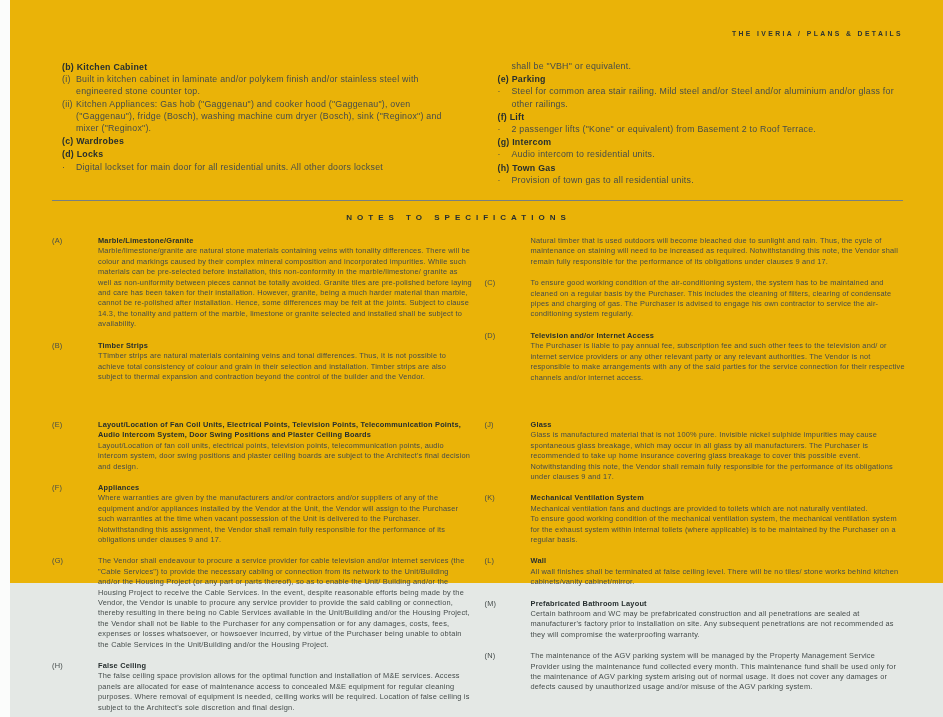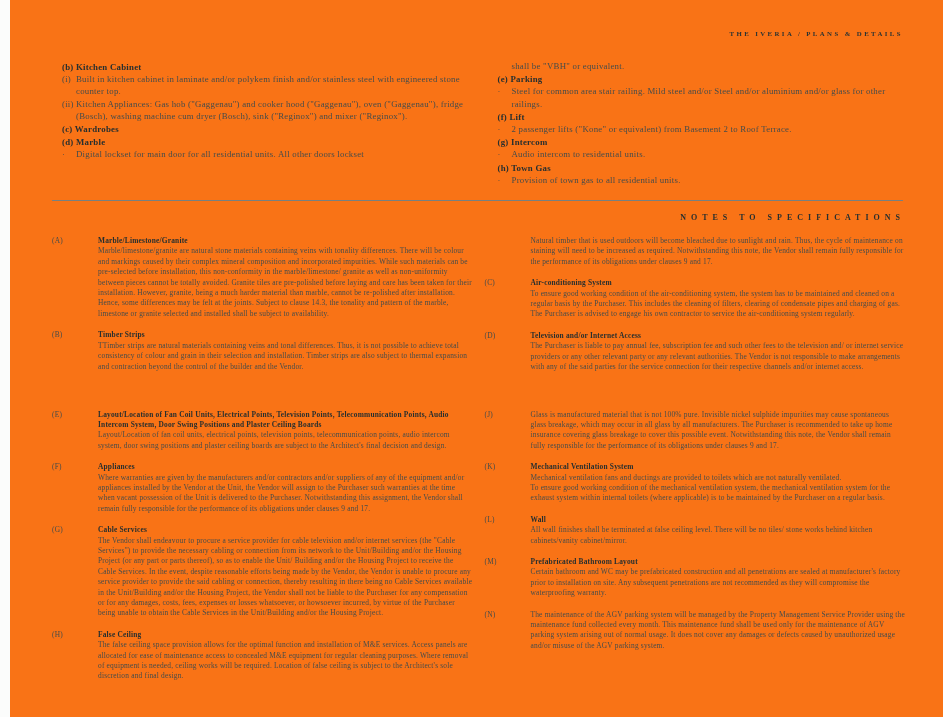--- a/index.html
+++ b/index.html
@@ -3,21 +3,21 @@
 <meta charset="utf-8">
 <style>
   html,body{margin:0;padding:0;}
   body{
     width:943px;height:717px;overflow:hidden;
     background:#e4e8e5;
     font-family:"Liberation Sans", sans-serif;
     color:#454c4b;
     -webkit-font-smoothing:antialiased;
   }
-  .page{position:relative;width:943px;height:717px;background:#f97316;display:flex;font-family:Liberation Serif, serif;}
+  .page{position:relative;width:943px;height:583px;background:#eab308;display:flex;}
   .left-edge{width:10px;height:717px;background:#fbfcfb;flex:0 0 auto;}
   .content{flex:1;padding:22px 38px 0 42px;box-sizing:border-box;}
 
   
   .header{text-align:right;margin-bottom:20px;padding-right:2px;}
   .header span{
     font-size:6.8px;font-weight:bold;letter-spacing:2.4px;color:#2b3333;
     text-transform:uppercase;
   }
 
@@ -26,21 +26,21 @@
   .top-col{flex:1;font-size:8.8px;line-height:12.2px;letter-spacing:.25px;}
   .top-heading{font-weight:bold;color:#272f2f;margin-top:1px;}
   .top-item{display:flex;}
   .top-item .marker{flex:0 0 14px;color:#454c4b;}
   .top-item .item-text{flex:1;}
 
   .divider{border:none;border-top:1px solid #788080;margin:14px 2px 0 0;}
 
   
   .notes-title{
-    text-align:right;font-size:8px;font-weight:bold;letter-spacing:5px;
+    text-align:center;font-size:8px;font-weight:bold;letter-spacing:5px;
     color:#272f2f;margin:12px 0 14px -40px;text-transform:uppercase;
   }
   .notes-row{display:flex;gap:12px;padding-right:0;}
   .notes-row.first{min-height:146px;margin-bottom:26px;}
   .notes-col{flex:1;}
   .note{display:flex;margin-bottom:11px;}
   .note-label{flex:0 0 46px;font-size:7.4px;line-height:10.4px;letter-spacing:.2px;color:#454c4b;}
   .note-body{flex:1;font-size:7.4px;line-height:10.4px;letter-spacing:.2px;}
   .note-title{font-weight:bold;color:#272f2f;}
   .note-para{}
@@ -62,21 +62,21 @@
           <div class="top-heading">(b) Kitchen Cabinet</div>
           <div class="top-item">
             <span class="marker">(i)</span>
             <span class="item-text">Built in kitchen cabinet in laminate and/or polykem finish and/or stainless steel with engineered stone counter top.</span>
           </div>
           <div class="top-item">
             <span class="marker">(ii)</span>
             <span class="item-text">Kitchen Appliances: Gas hob ("Gaggenau") and cooker hood ("Gaggenau"), oven ("Gaggenau"), fridge (Bosch), washing machine cum dryer (Bosch), sink ("Reginox") and mixer ("Reginox").</span>
           </div>
           <div class="top-heading">(c) Wardrobes</div>
-          <div class="top-heading">(d) Marble</div>
+          <div class="top-heading">(d) Locks</div>
           <div class="top-item">
             <span class="marker">·</span>
             <span class="item-text">Digital lockset for main door for all residential units. All other doors lockset</span>
           </div>
         </div>
       <div class="top-col" id="top-right">
           <div class="top-item">
             <span class="marker"></span>
             <span class="item-text">shall be "VBH" or equivalent.</span>
           </div>
@@ -127,21 +127,20 @@
       <div class="notes-col" id="notes-right-upper">
           <div class="note">
             <div class="note-label"></div>
             <div class="note-body">
               <div class="note-para">Natural timber that is used outdoors will become bleached due to sunlight and rain. Thus, the cycle of maintenance on staining will need to be increased as required. Notwithstanding this note, the Vendor shall remain fully responsible for the performance of its obligations under clauses 9 and 17.</div>
             </div>
           </div>
           <div class="note">
             <div class="note-label">(C)</div>
             <div class="note-body">
-              <div class="note-title">Air-conditioning System</div>
               <div class="note-para">To ensure good working condition of the air-conditioning system, the system has to be maintained and cleaned on a regular basis by the Purchaser. This includes the cleaning of filters, clearing of condensate pipes and charging of gas. The Purchaser is advised to engage his own contractor to service the air-conditioning system regularly.</div>
             </div>
           </div>
           <div class="note">
             <div class="note-label">(D)</div>
             <div class="note-body">
               <div class="note-title">Television and/or Internet Access</div>
               <div class="note-para">The Purchaser is liable to pay annual fee, subscription fee and such other fees to the television and/ or internet service providers or any other relevant party or any relevant authorities. The Vendor is not responsible to make arrangements with any of the said parties for the service connection for their respective channels and/or internet access.</div>
             </div>
           </div>
@@ -160,36 +159,36 @@
           <div class="note">
             <div class="note-label">(F)</div>
             <div class="note-body">
               <div class="note-title">Appliances</div>
               <div class="note-para">Where warranties are given by the manufacturers and/or contractors and/or suppliers of any of the equipment and/or appliances installed by the Vendor at the Unit, the Vendor will assign to the Purchaser such warranties at the time when vacant possession of the Unit is delivered to the Purchaser. Notwithstanding this assignment, the Vendor shall remain fully responsible for the performance of its obligations under clauses 9 and 17.</div>
             </div>
           </div>
           <div class="note">
             <div class="note-label">(G)</div>
             <div class="note-body">
-              <div class="note-title">Cable Services</div>
               <div class="note-para">The Vendor shall endeavour to procure a service provider for cable television and/or internet services (the "Cable Services") to provide the necessary cabling or connection from its network to the Unit/Building and/or the Housing Project (or any part or parts thereof), so as to enable the Unit/ Building and/or the Housing Project to receive the Cable Services. In the event, despite reasonable efforts being made by the Vendor, the Vendor is unable to procure any service provider to provide the said cabling or connection, thereby resulting in there being no Cable Services available in the Unit/Building and/or the Housing Project, the Vendor shall not be liable to the Purchaser for any compensation or for any damages, costs, fees, expenses or losses whatsoever, or howsoever incurred, by virtue of the Purchaser being unable to obtain the Cable Services in the Unit/Building and/or the Housing Project.</div>
             </div>
           </div>
           <div class="note">
             <div class="note-label">(H)</div>
             <div class="note-body">
               <div class="note-title">False Ceiling</div>
               <div class="note-para">The false ceiling space provision allows for the optimal function and installation of M&amp;E services. Access panels are allocated for ease of maintenance access to concealed M&amp;E equipment for regular cleaning purposes. Where removal of equipment is needed, ceiling works will be required. Location of false ceiling is subject to the Architect's sole discretion and final design.</div>
             </div>
           </div>
         </div>
       <div class="notes-col" id="notes-right-lower">
           <div class="note">
             <div class="note-label">(J)</div>
             <div class="note-body">
+              <div class="note-title">Glass</div>
               <div class="note-para">Glass is manufactured material that is not 100% pure. Invisible nickel sulphide impurities may cause spontaneous glass breakage, which may occur in all glass by all manufacturers. The Purchaser is recommended to take up home insurance covering glass breakage to cover this possible event. Notwithstanding this note, the Vendor shall remain fully responsible for the performance of its obligations under clauses 9 and 17.</div>
             </div>
           </div>
           <div class="note">
             <div class="note-label">(K)</div>
             <div class="note-body">
               <div class="note-title">Mechanical Ventilation System</div>
               <div class="note-para">Mechanical ventilation fans and ductings are provided to toilets which are not naturally ventilated.</div>
               <div class="note-para">To ensure good working condition of the mechanical ventilation system, the mechanical ventilation system for the exhaust system within internal toilets (where applicable) is to be maintained by the Purchaser on a regular basis.</div>
             </div>

